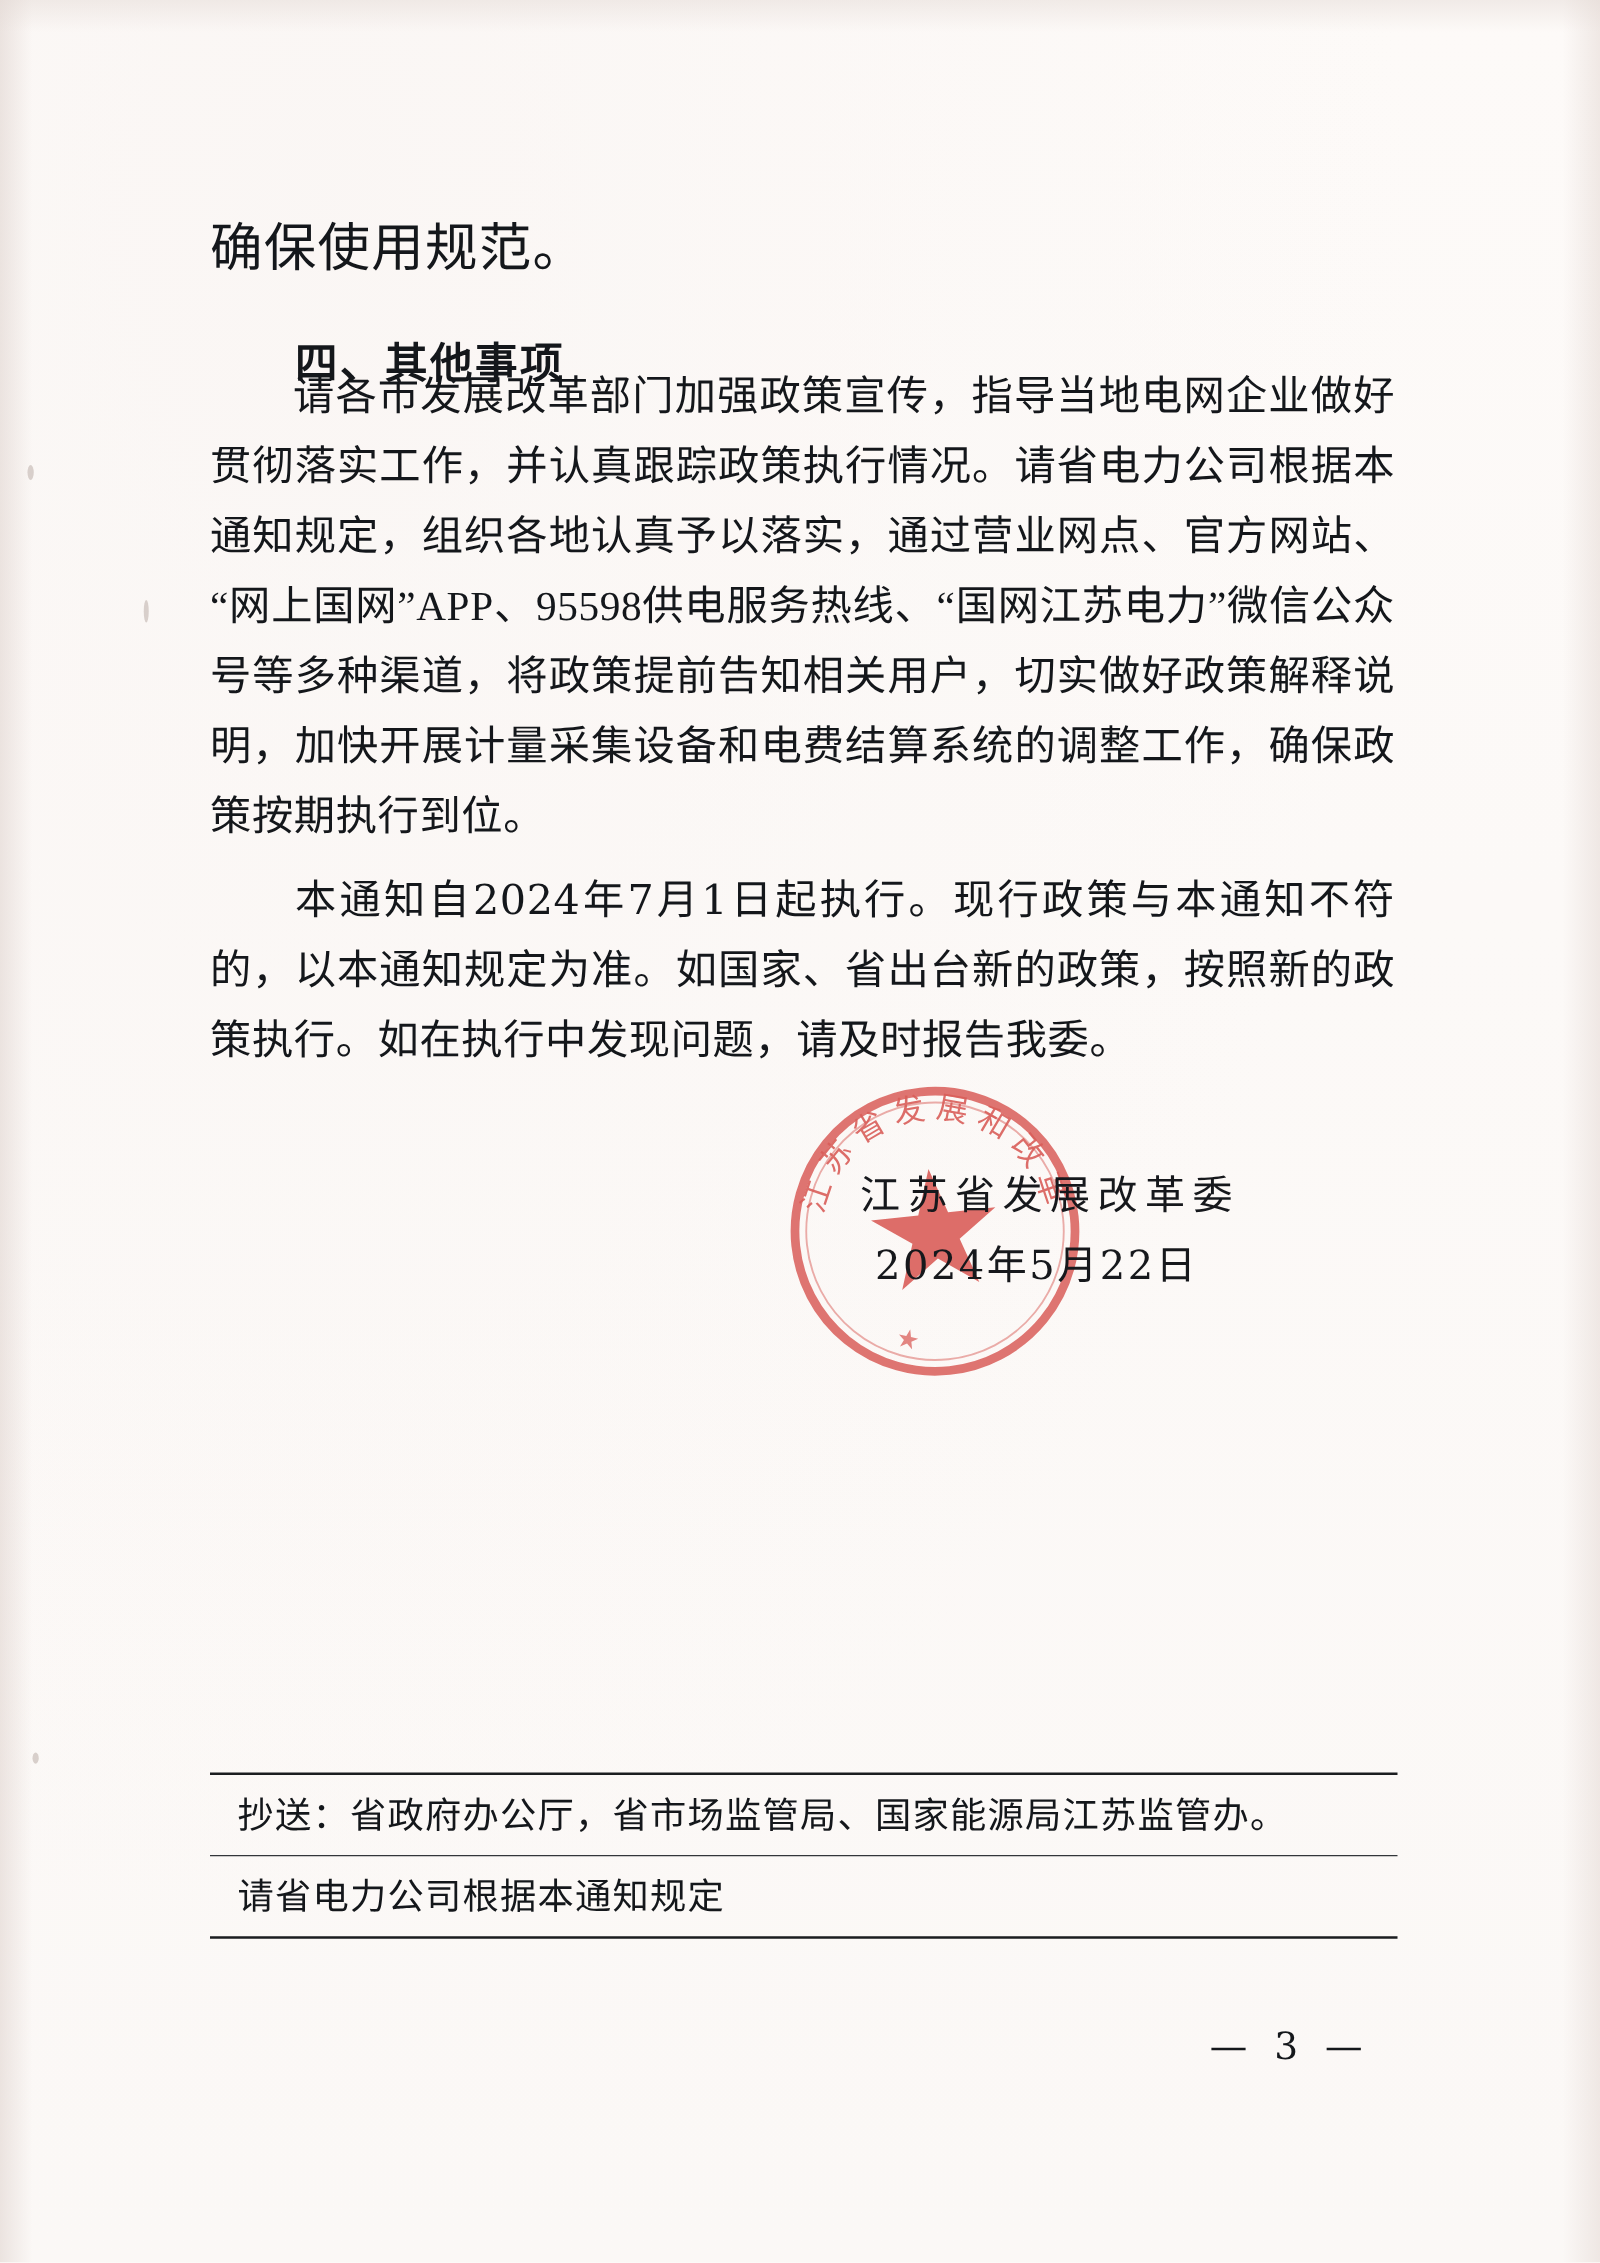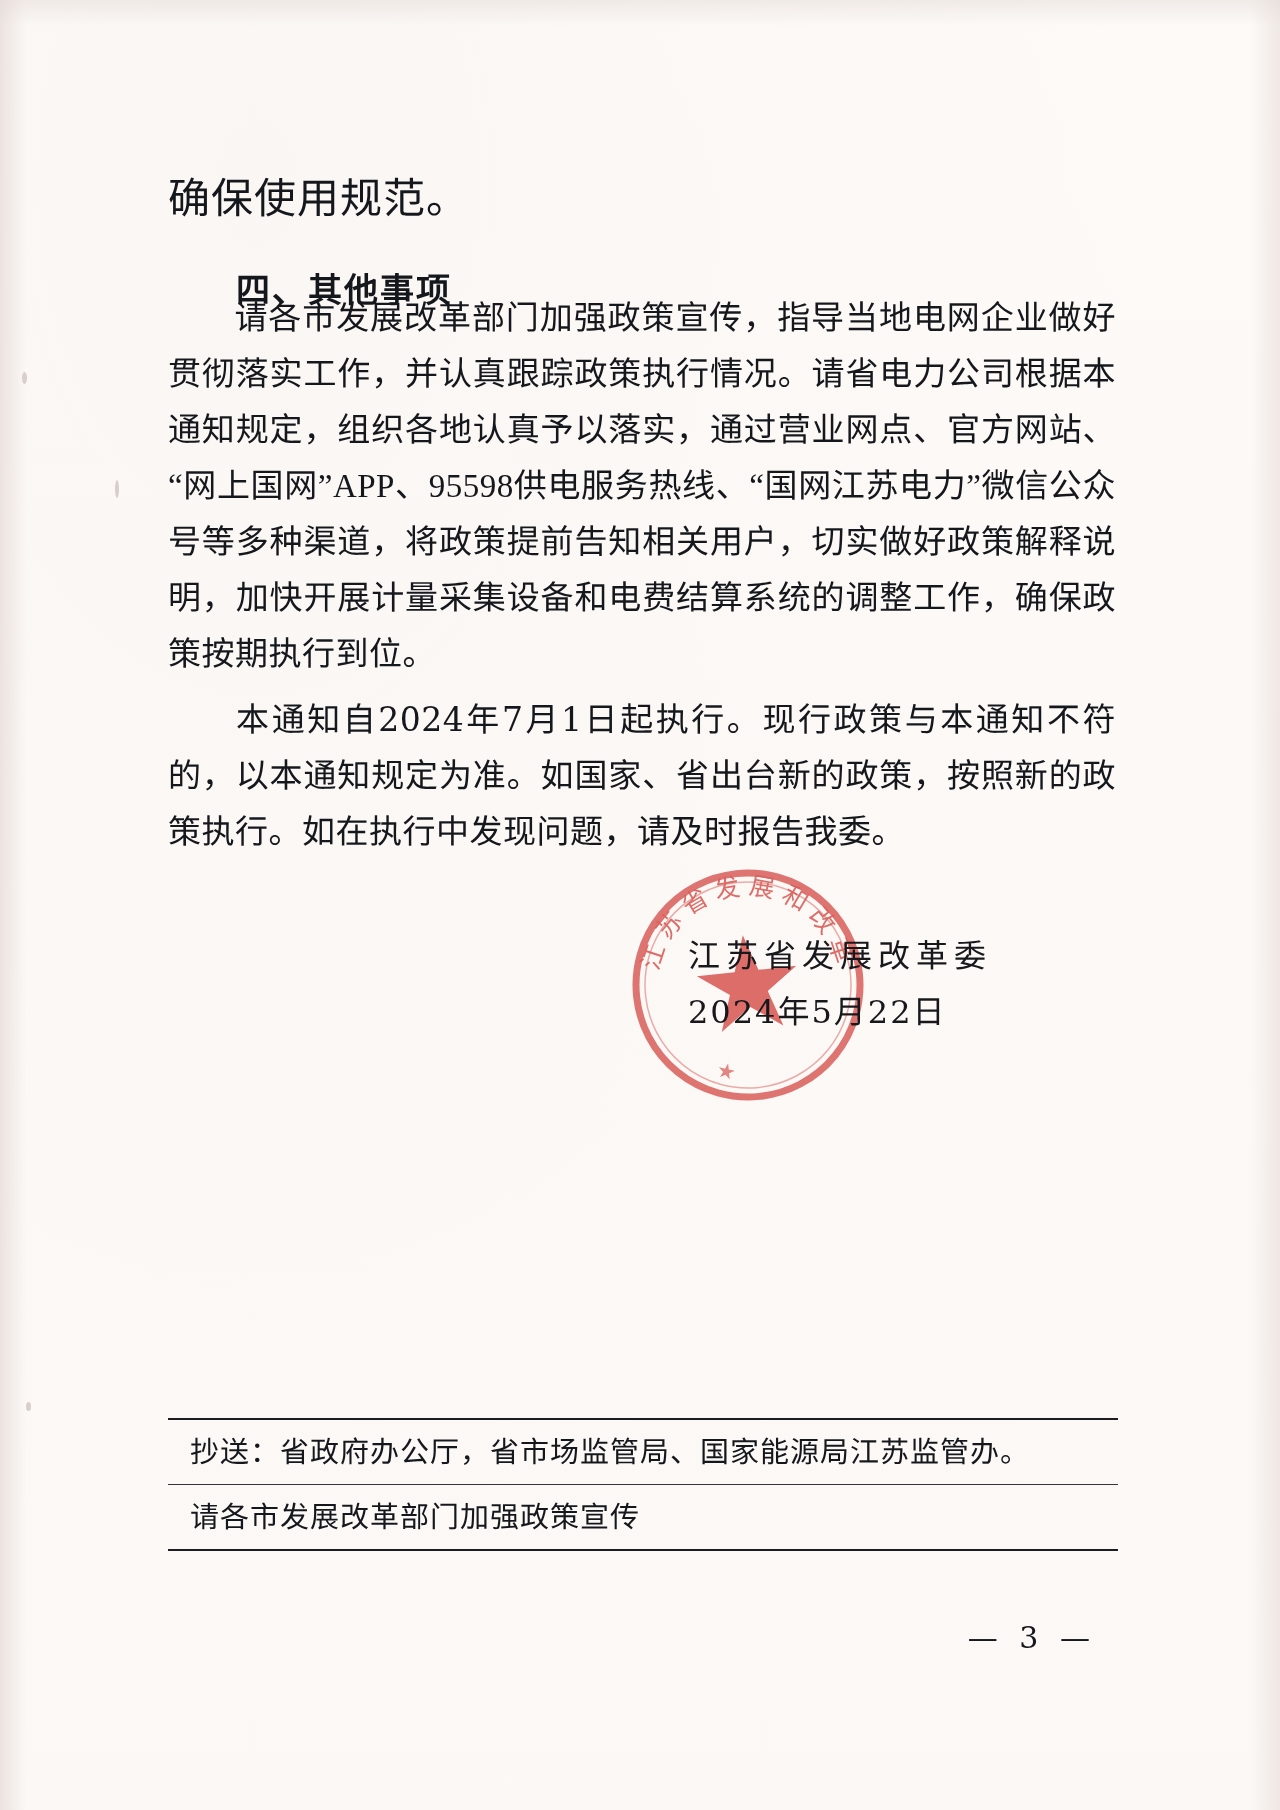--- a/index.html
+++ b/index.html
@@ -99,21 +99,21 @@
   .signature {
     position: absolute;
     left: 520px;
     top: 928px;
     width: 420px;
     font-size: 32px;
     line-height: 56px;
     letter-spacing: 6px;
     color: #16181c;
   }
-  .signature .date { letter-spacing: 2px; }
+  .signature .date { letter-spacing: 2px; margin-left: 12px; }
 
   .footer {
     position: absolute;
     left: 0;
     top: 1418px;
     width: 950px;
   }
   .rule {
     height: 2px;
     background: #1b1d20;
@@ -190,20 +190,20 @@
     <div class="date">2024年5月22日</div>
   </div>
 
   <div class="footer">
     <div class="rule"></div>
     <div class="footer-row">
       <span class="left">抄送：省政府办公厅，省市场监管局、国家能源局江苏监管办。</span>
     </div>
     <div class="rule thin"></div>
     <div class="footer-row">
-      <span class="left">请各市发展改革部门加强政策宣传</span>
+      <span class="left">请省电力公司根据本通知规定</span>
     </div>
     <div class="rule"></div>
   </div>
 
   <div class="page-number">— 3 —</div>
 
 </div>
 
 </body></html>

